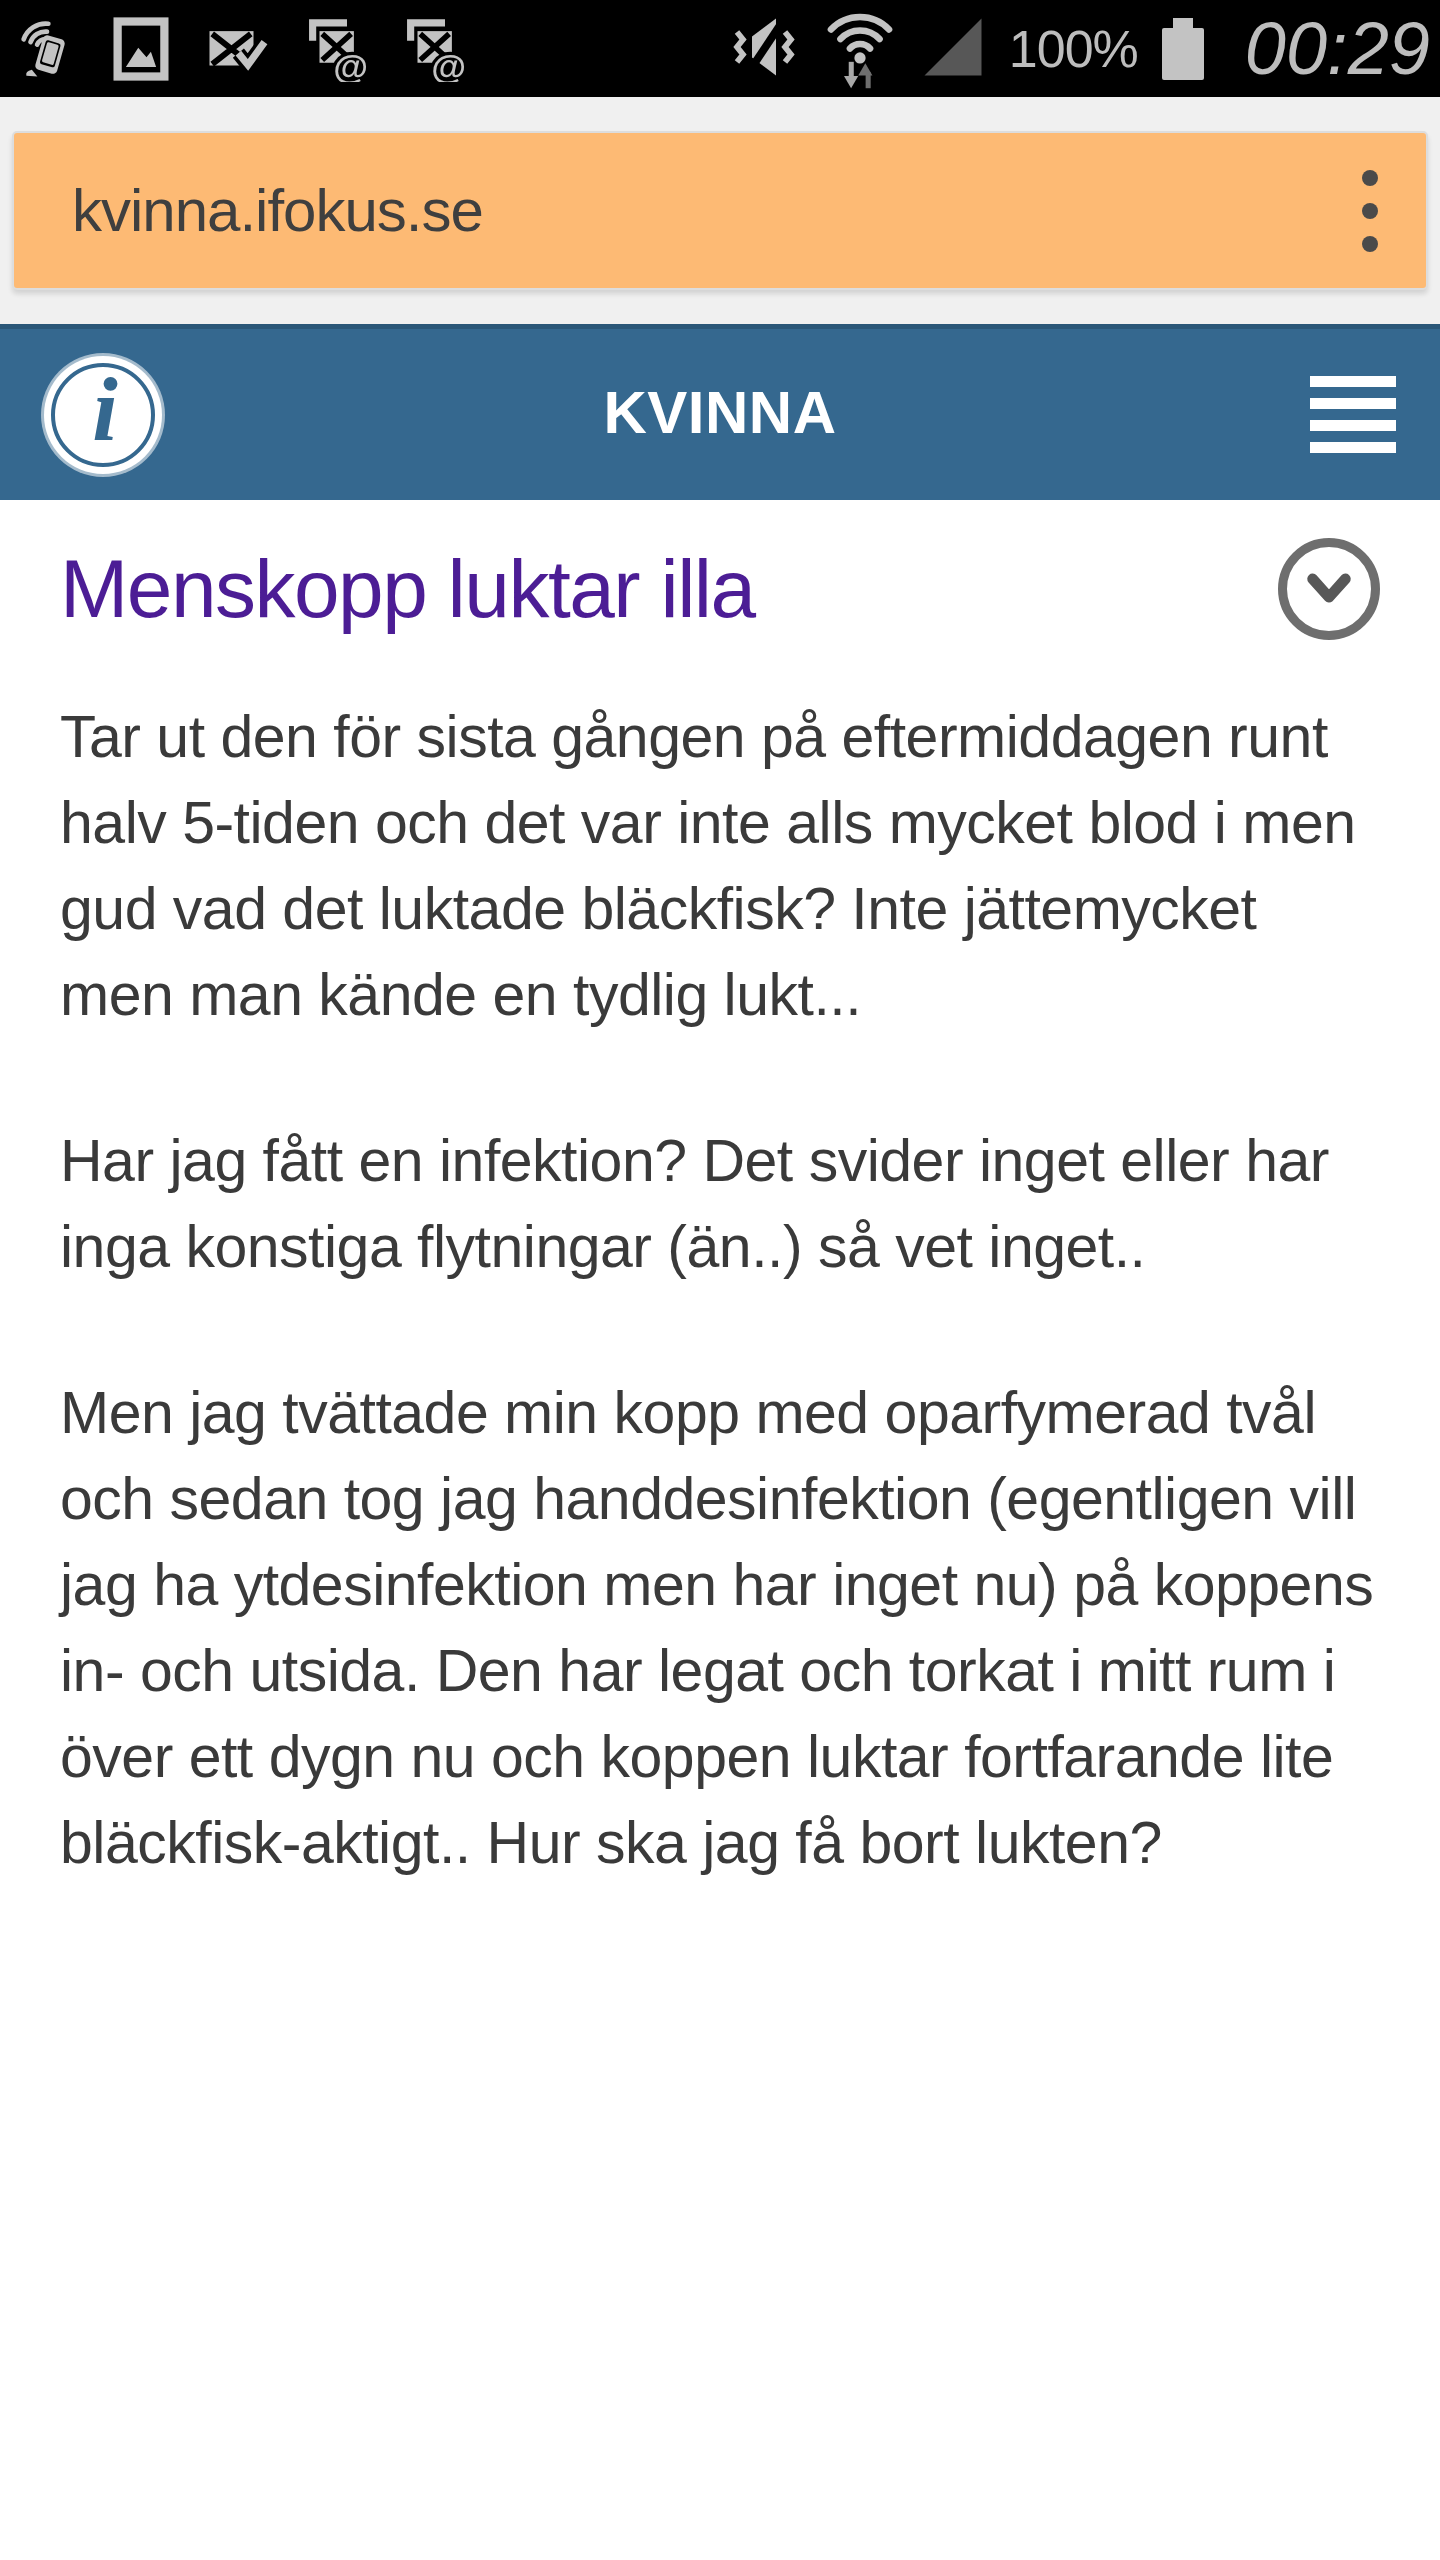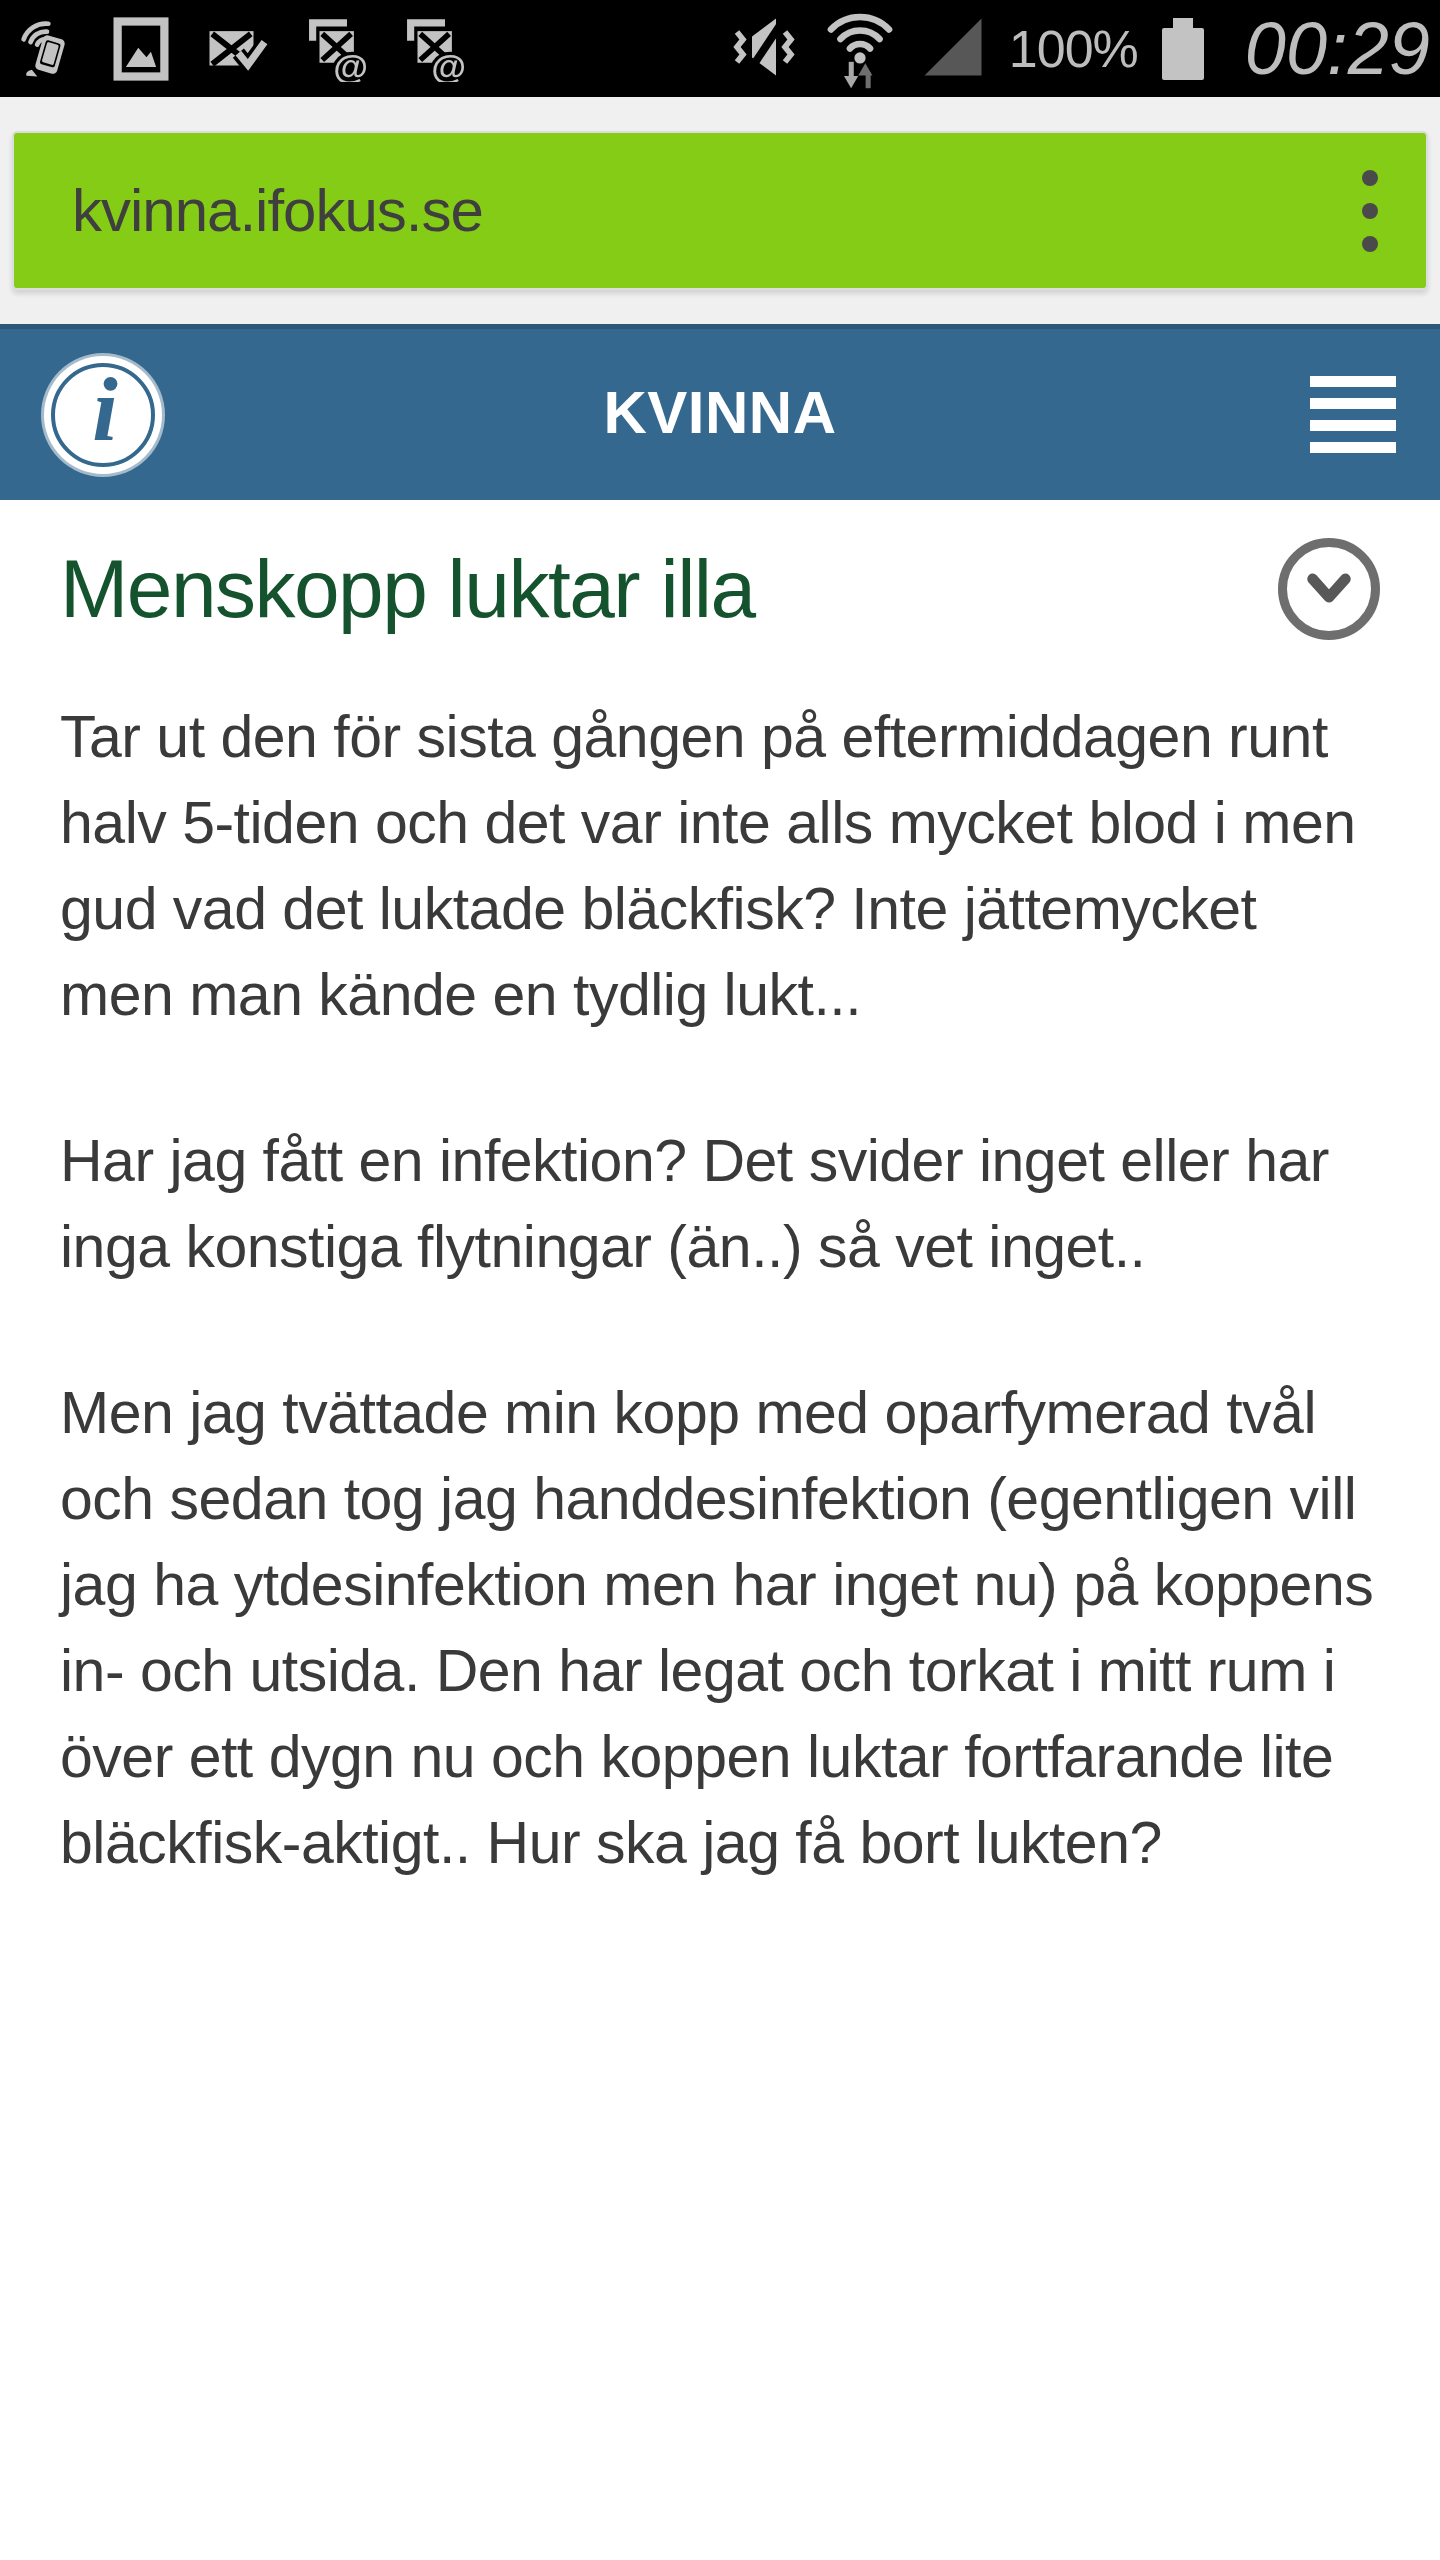--- a/index.html
+++ b/index.html
@@ -33,21 +33,21 @@
   .battery{width:42px;height:62px;position:relative;margin-left:4px;}
   .battery .cell{position:absolute;left:0;bottom:0;width:42px;height:52px;background:#C3C3C3;border-radius:2px;}
   .battery .nub{position:absolute;left:11px;top:0;width:20px;height:12px;background:#C3C3C3;}
 
   
   .browser-bar{
     height:227px;background:var(--chrome-bg);
     padding:34px 12px 34px 12px;
   }
   .url-card{
-    height:100%;background:#84cc16;border:2px solid #DDDDDD;border-radius:5px;
+    height:100%;background:#fdba74;border:2px solid #DDDDDD;border-radius:5px;
     box-shadow:0 4px 5px rgba(0,0,0,0.12);
     display:flex;align-items:center;padding:0 38px 0 58px;
   }
   .url-text{font-size:60px;color:#3F3F3F;letter-spacing:-1px;}
   .kebab{margin-left:auto;display:flex;flex-direction:column;gap:17px;padding:10px;cursor:pointer;}
   .kebab .dot{width:16px;height:16px;border-radius:50%;background:#4A4A4A;}
 
   
   .app-header{
     height:176px;background:var(--header-blue);
@@ -69,21 +69,21 @@
     position:absolute;left:50%;top:50%;transform:translate(-50%,-54%);
     color:#fff;font-size:60px;font-weight:bold;letter-spacing:0.5px;
   }
   .hamburger{margin-left:auto;display:flex;flex-direction:column;gap:11px;cursor:pointer;}
   .hamburger .bar{width:86px;height:11px;background:#fff;}
 
   
   .content{padding:38px 60px 0 60px;}
   .article-head{display:flex;align-items:center;justify-content:space-between;}
   .article-title{
-    margin:0;font-size:82px;font-weight:400;color:#14532d;letter-spacing:-1.5px;
+    margin:0;font-size:82px;font-weight:400;color:#4c1d95;letter-spacing:-1.5px;
   }
   .chevron-btn{
     flex:none;width:102px;height:102px;border-radius:50%;
     border:9px solid #6E6E6E;background:#fff;
     display:flex;align-items:center;justify-content:center;cursor:pointer;padding:0;
   }
   .chevron-btn svg{display:block;}
   .article-body p{
     font-size:59px;line-height:86px;color:var(--body-text);
     letter-spacing:-0.5px;margin:80px 0 0 0;

